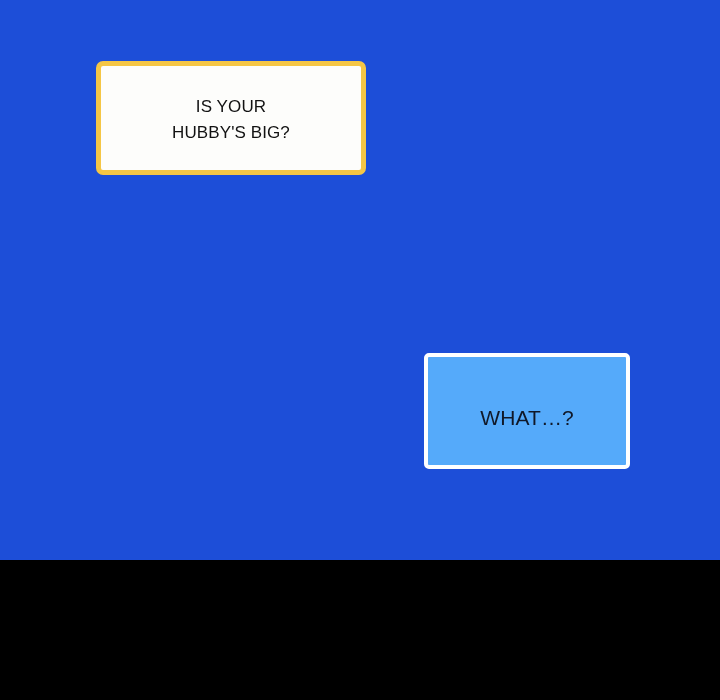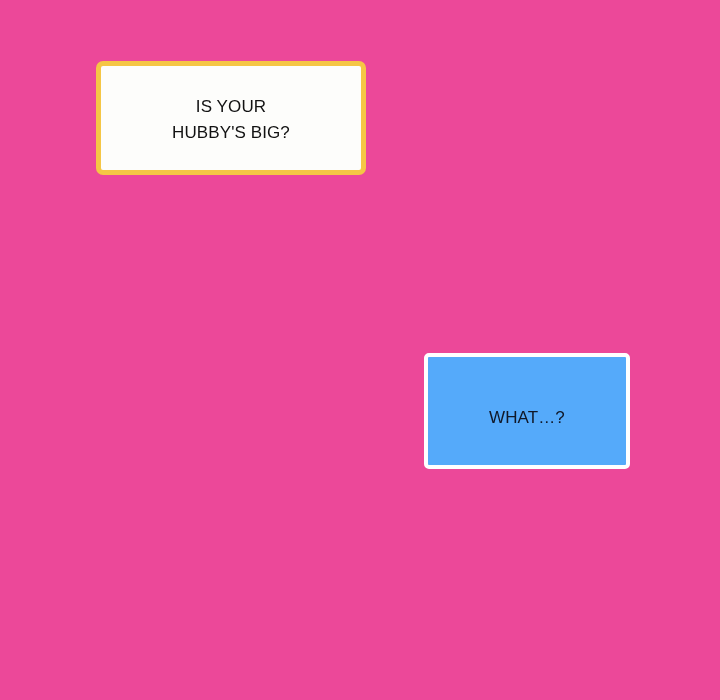--- a/index.html
+++ b/index.html
@@ -10,22 +10,22 @@
     width: 720px;
     height: 700px;
     background: #000000;
     font-family: "Liberation Sans", sans-serif;
     overflow: hidden;
   }
 
   #canvas {
     position: relative;
     width: 720px;
-    height: 700px;
-    background: #ec4899;
+    height: 560px;
+    background: #1d4ed8;
   }
 
   
   .card-yellow {
     position: absolute;
     left: 96px;
     top: 61px;
     width: 270px;
     height: 114px;
     box-sizing: border-box;
@@ -58,21 +58,21 @@
     background: #55AAFA;
     border: 4px solid #FFFFFF;
     border-radius: 5px;
     display: flex;
     align-items: center;
     justify-content: center;
   }
 
   .card-blue .caption-text {
     color: #101828;
-    font-size: 17px;
+    font-size: 21px;
     line-height: 26px;
     text-align: left;
     letter-spacing: 0.1px;
     white-space: pre-line;
     margin-top: 14px;
   }
 </style>
 </head>
 <body>
 

